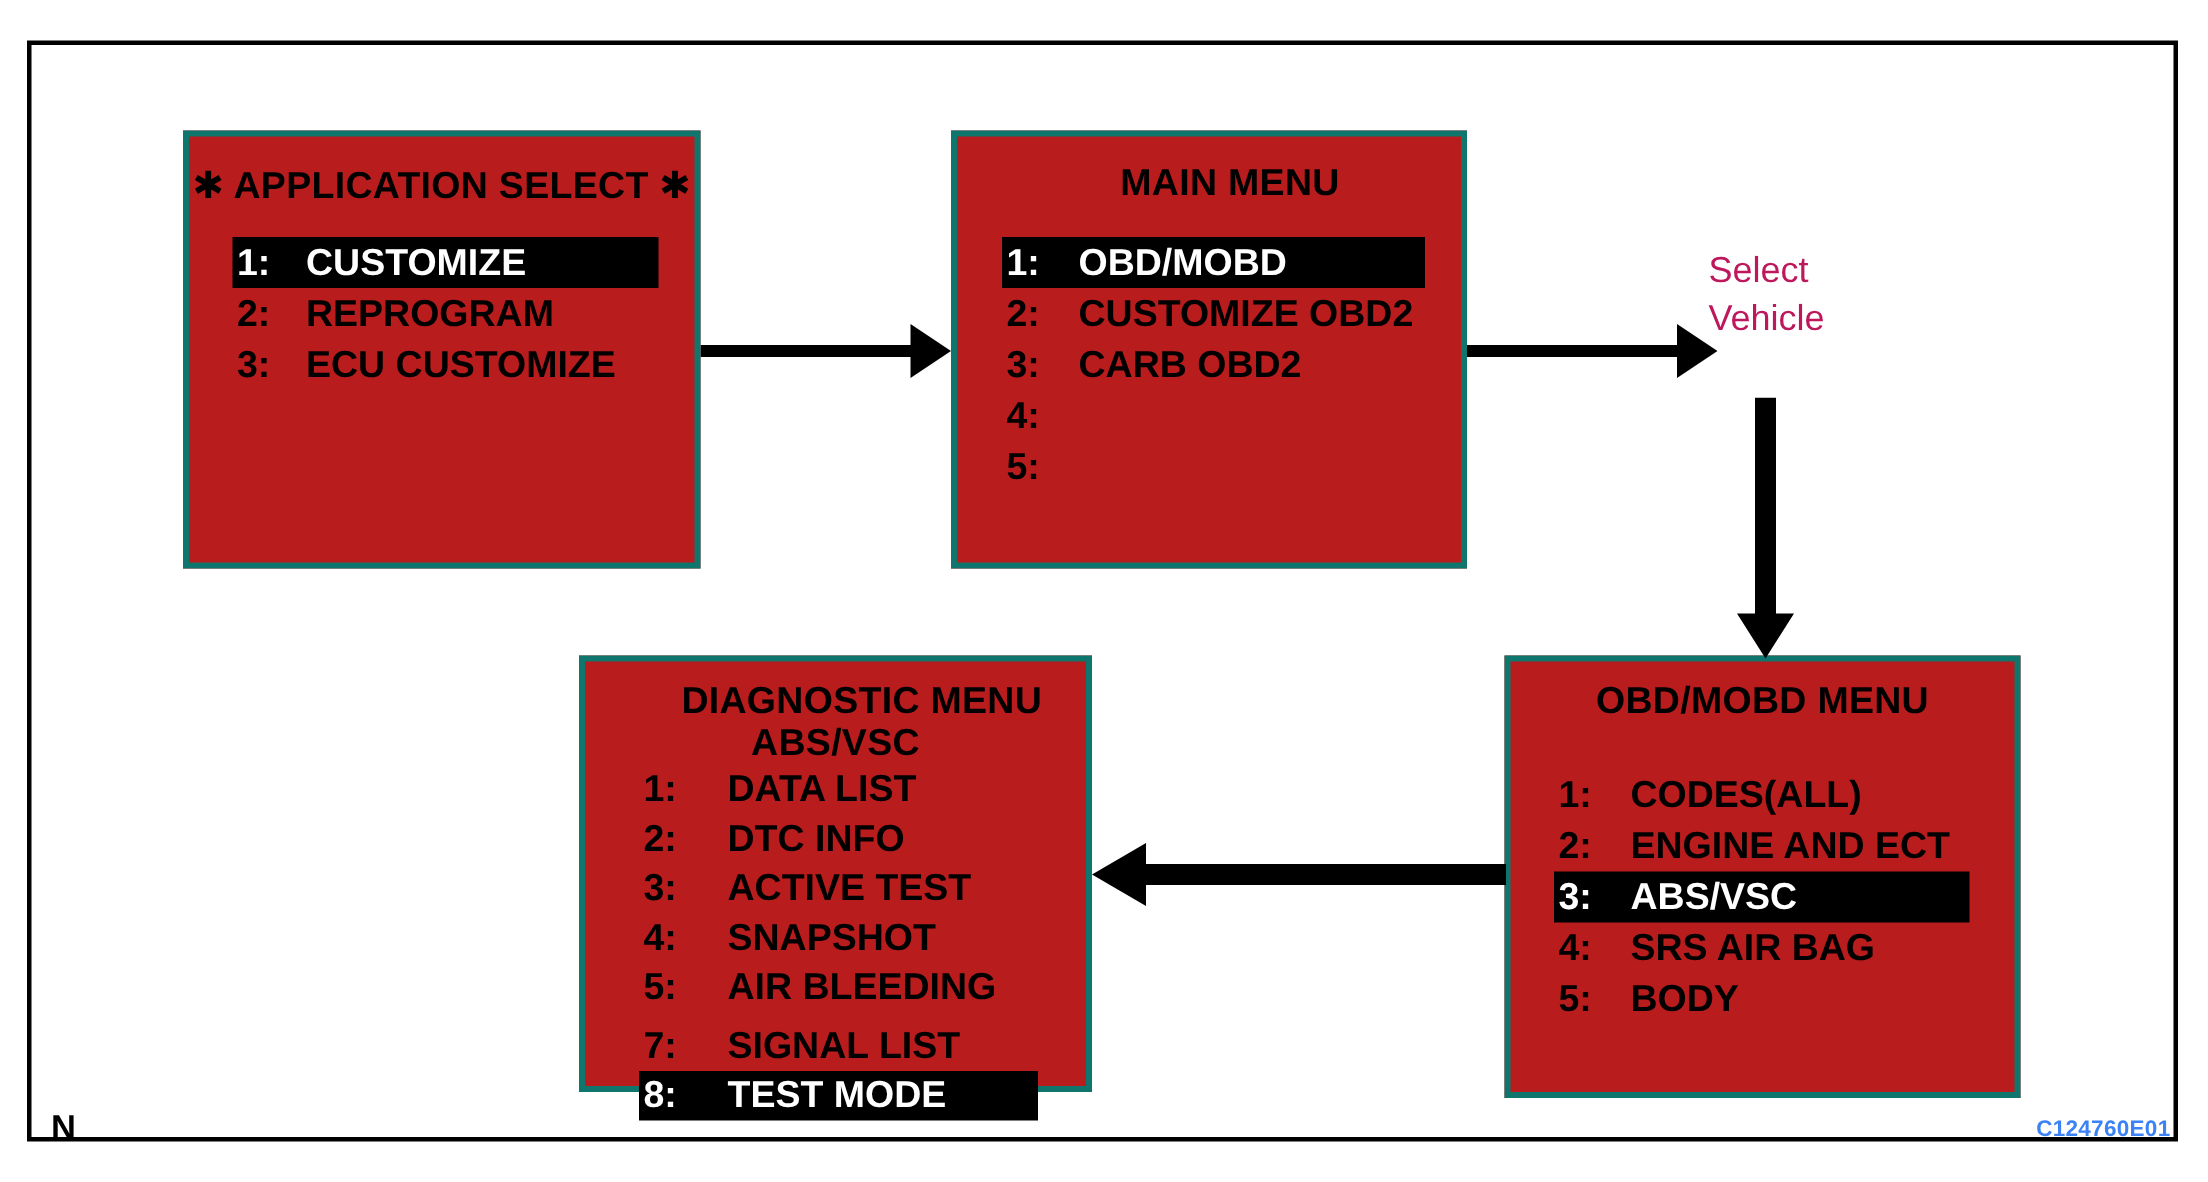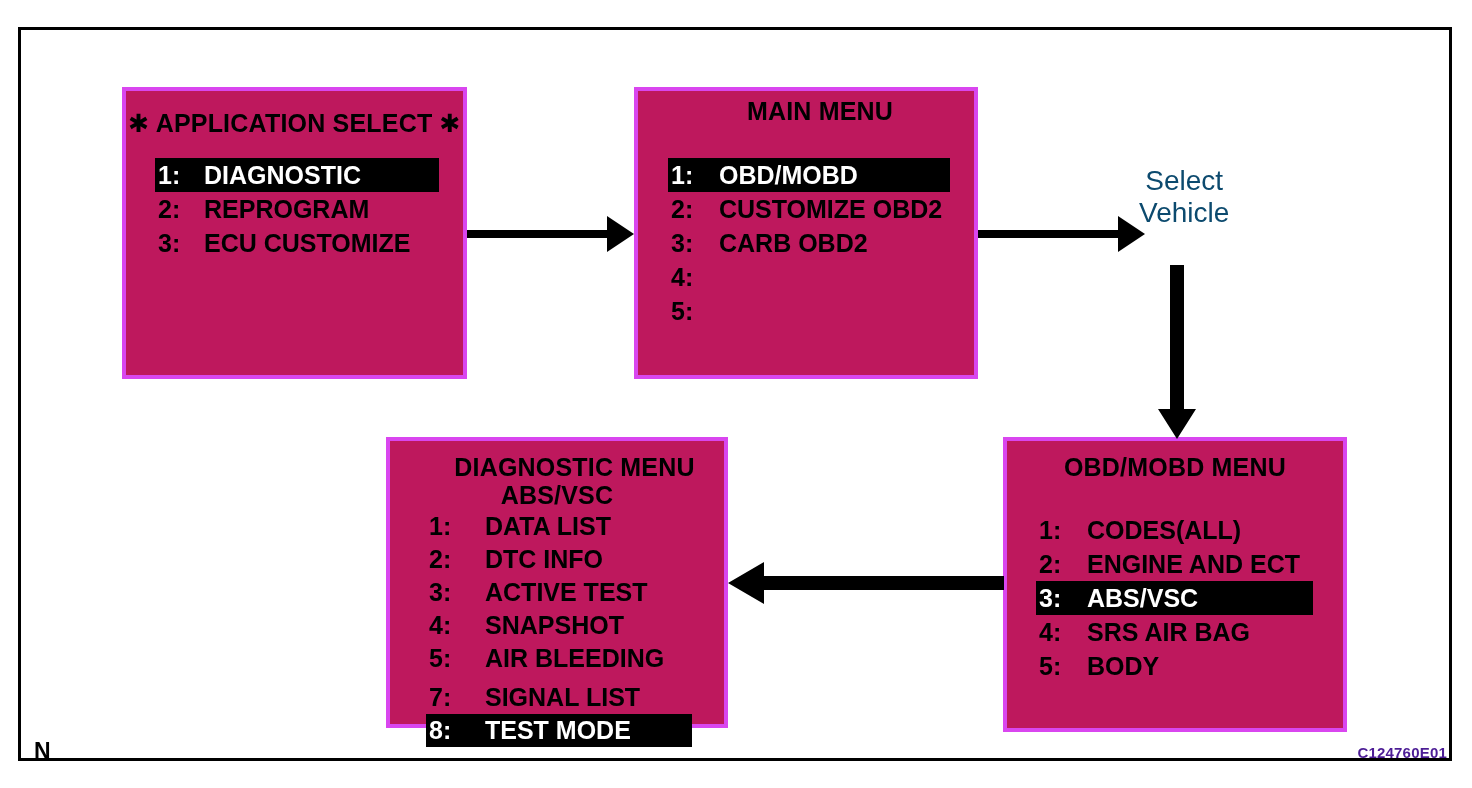--- a/index.html
+++ b/index.html
@@ -19,22 +19,22 @@
   #outer-frame{
     position:absolute;
     left:18px; top:27px;
     width:1434px; height:734px;
     border:3px solid #000000;
     box-sizing:border-box;
   }
   
   .screen{
     position:absolute;
-    border:4px solid #d946ef;
-    background:#be185d;
+    border:4px solid #0f766e;
+    background:#b91c1c;
     box-sizing:border-box;
   }
   .screen-title{
     position:absolute;
     left:0; right:0;
     text-align:center;
     font-weight:bold;
     font-size:25px;
     letter-spacing:.2px;
     color:#000;
@@ -70,21 +70,21 @@
   }
 
   
   #box-application-select{ left:122px; top:87px;  width:345px; height:292px; }
   #box-main-menu{          left:634px; top:87px;  width:344px; height:292px; }
   #box-diagnostic-menu{    left:386px; top:437px; width:342px; height:291px; }
   #box-obd-mobd-menu{      left:1003px;top:437px; width:344px; height:295px; }
 
   
   #box-application-select .screen-title{ top:18px; }
-  #box-main-menu .screen-title{          top:6px;padding-left:28px; }
+  #box-main-menu .screen-title{          top:17px;padding-left:28px; }
   #box-diagnostic-menu .t1{              top:12px;margin-left:35px; }
   #box-diagnostic-menu .t2{              top:40px; }
   #box-obd-mobd-menu .screen-title{      top:12px; }
 
   
   #box-application-select .menu-list{ top:67px;  padding-left:29px; padding-right:24px;}
   #box-main-menu .menu-list{          top:67px;  padding-left:30px; padding-right:24px;}
   #box-diagnostic-menu .menu-list{    top:69px;  padding-left:36px; padding-right:32px;}
   #box-obd-mobd-menu .menu-list{      top:72px;  padding-left:29px; padding-right:30px;}
 
@@ -99,55 +99,54 @@
   #box-obd-mobd-menu      .menu-row{ padding:3px 0 3px 3px; line-height:28px;}
 
   
   .arrow{ position:absolute; }
   .arrow svg{ display:block; }
 
   
   #label-select-vehicle{
     position:absolute;
     left:1139px; top:165px;
-    font-size:28px;
+    font-size:24px;
     line-height:32px;
-    color:#0c4a6e;
-    text-align:center;
+    color:#be185d;
     white-space:pre-line;
   }
   #label-north-marker{
     position:absolute;
     left:34px; top:738px;
     font-size:23px;
     font-weight:bold;
     color:#000;
   }
   #label-figure-id{
     position:absolute;
     right:25px; top:744px;
     font-size:15px;
     font-weight:bold;
     letter-spacing:.2px;
-    color:#4c1d95;
+    color:#3b82f6;
   }
 </style>
 </head>
 <body>
 
 <div id="canvas">
 
   <div id="outer-frame"></div>
 
   <div class="screen" id="box-application-select">
     <div class="screen-title">✱ APPLICATION SELECT ✱</div>
     <div class="menu-list">
       <div class="menu-row hl">
         <span class="num">1:</span>
-        <span class="lbl">DIAGNOSTIC</span>
+        <span class="lbl">CUSTOMIZE</span>
       </div>
       <div class="menu-row">
         <span class="num">2:</span>
         <span class="lbl">REPROGRAM</span>
       </div>
       <div class="menu-row">
         <span class="num">3:</span>
         <span class="lbl">ECU CUSTOMIZE</span>
       </div>
     </div>

